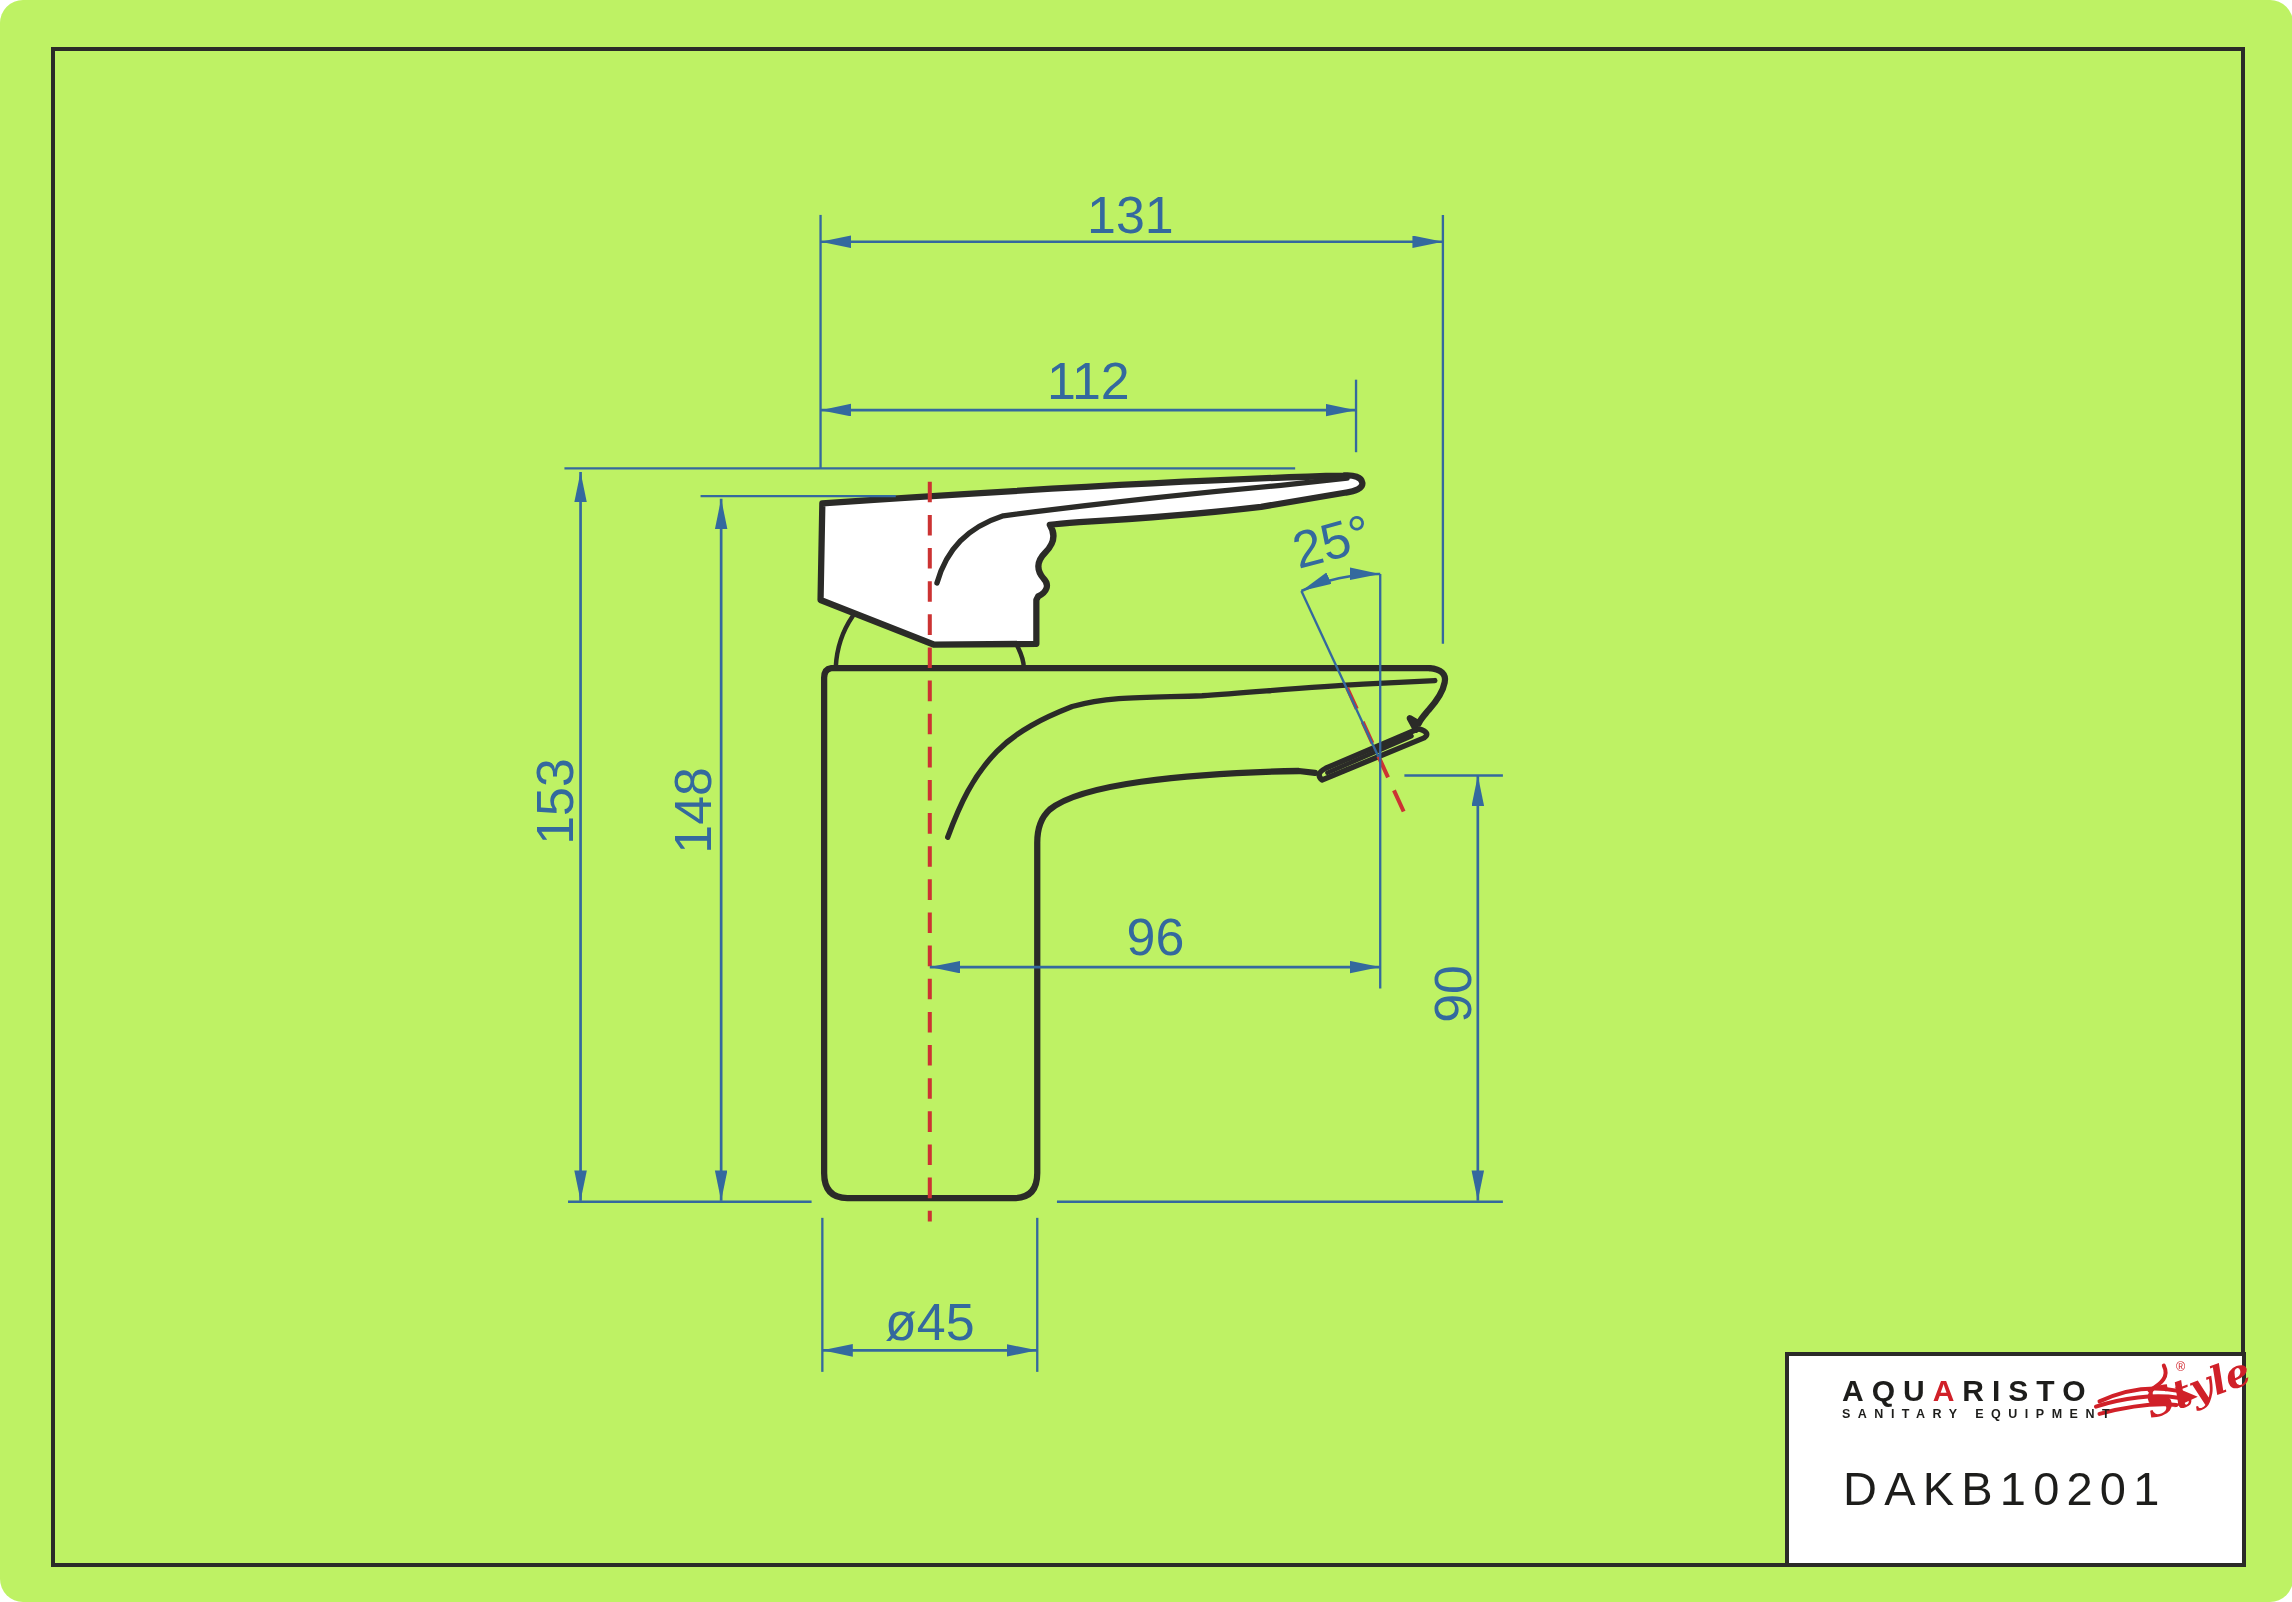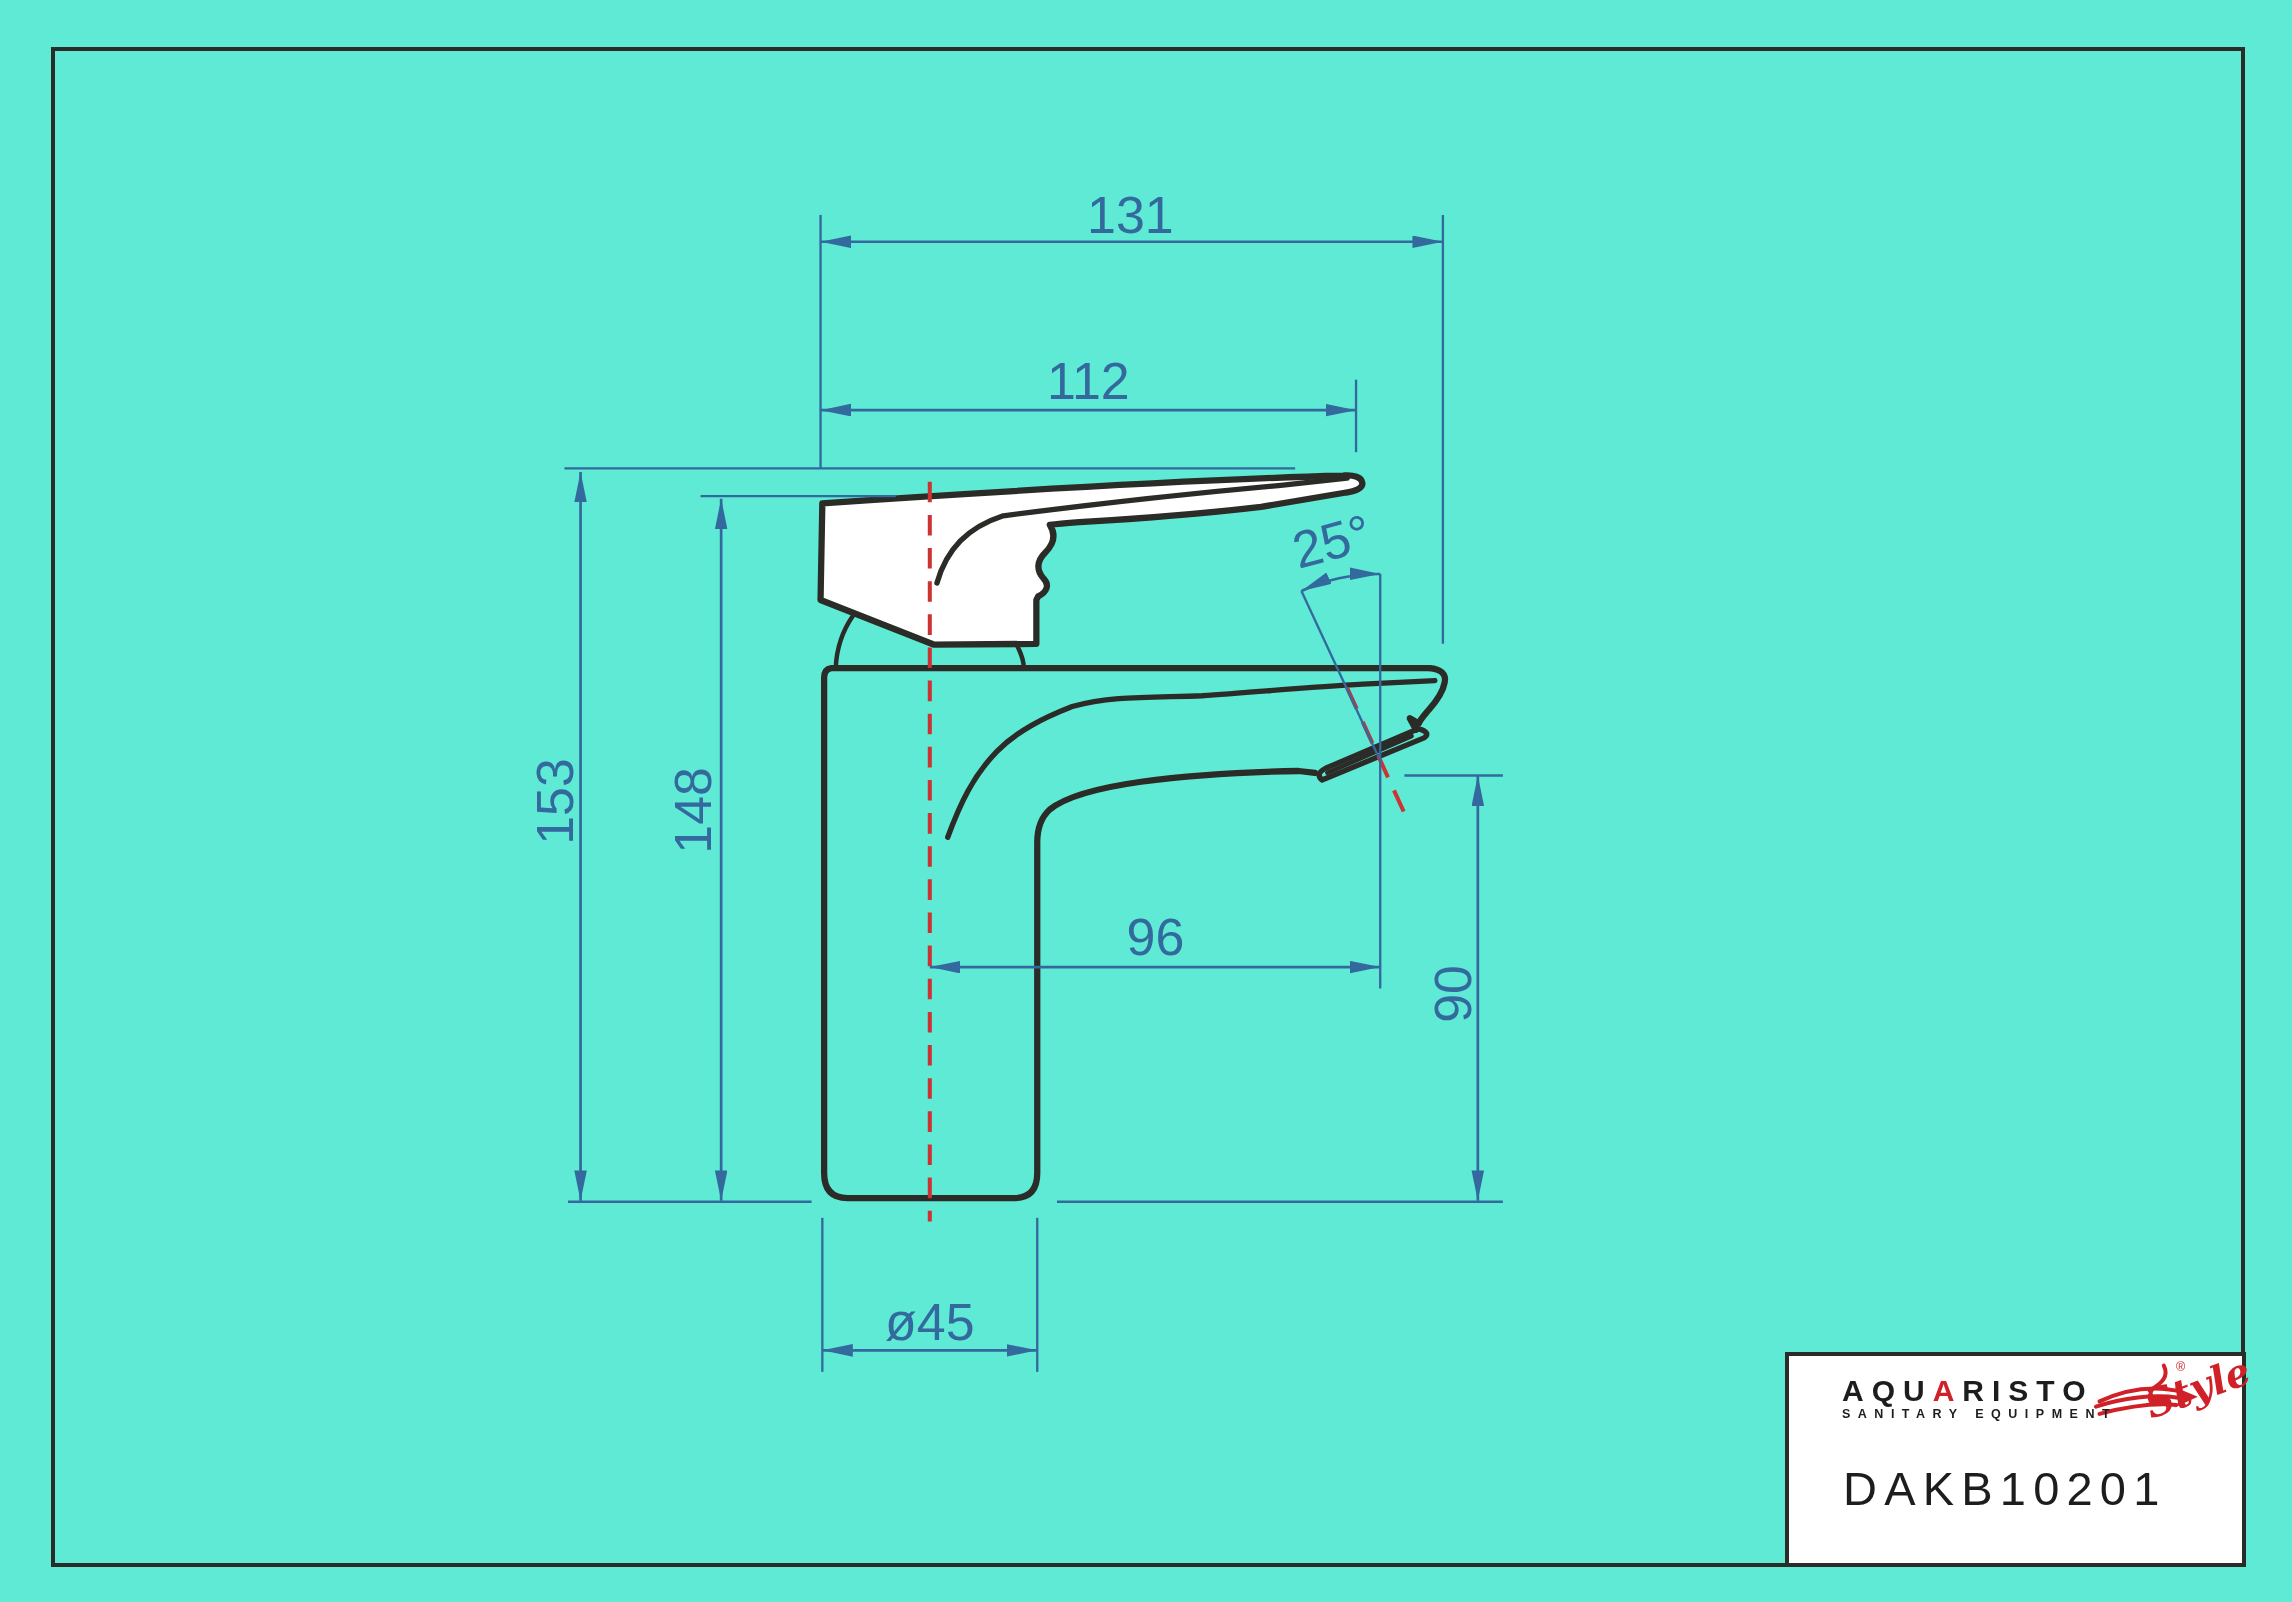--- a/index.html
+++ b/index.html
@@ -1,18 +1,19 @@
 <!DOCTYPE html>
 <html style="font-size:14.3px"><head>
 <meta charset="utf-8">
 <style>
   html,body{margin:0;padding:0;background:#ffffff;}
   .page{
-    position:relative;width:2293px;height:1602px;background:#5eead4;overflow:hidden;
+    position:relative;width:2293px;height:1602px;background:#bef264;overflow:hidden;
     font-family:"Liberation Sans",sans-serif;
+    border-radius:23px;
   }
   .sheet-border{
     position:absolute;left:51px;top:47px;width:2194px;height:1520px;
     border:4.5px solid #2b2b28;box-sizing:border-box;
   }
   svg.draw{position:absolute;left:0;top:0;width:2293px;height:1602px;}
   svg.draw text{
     font-family:"Liberation Sans",sans-serif;
     fill:#34699e;font-size:58px;
   }

